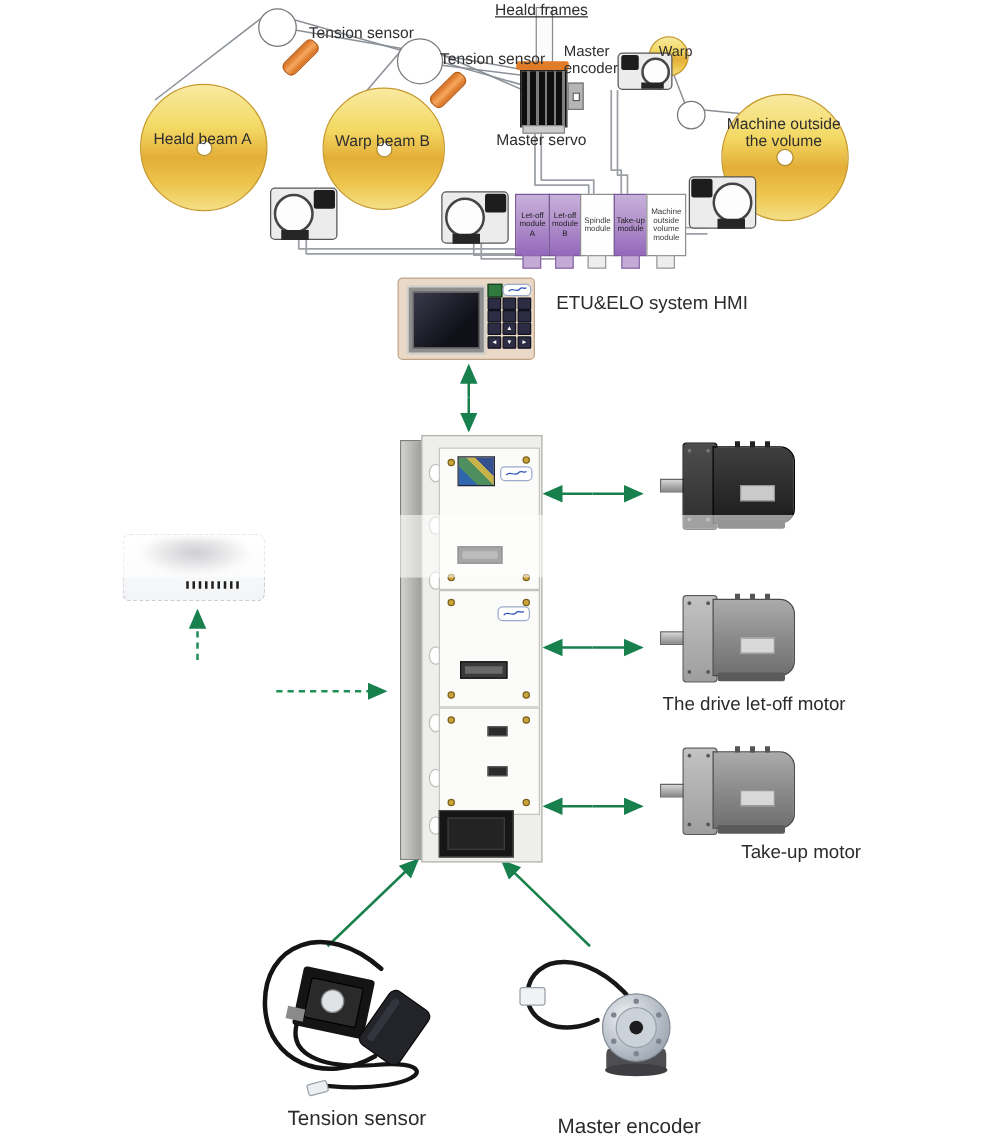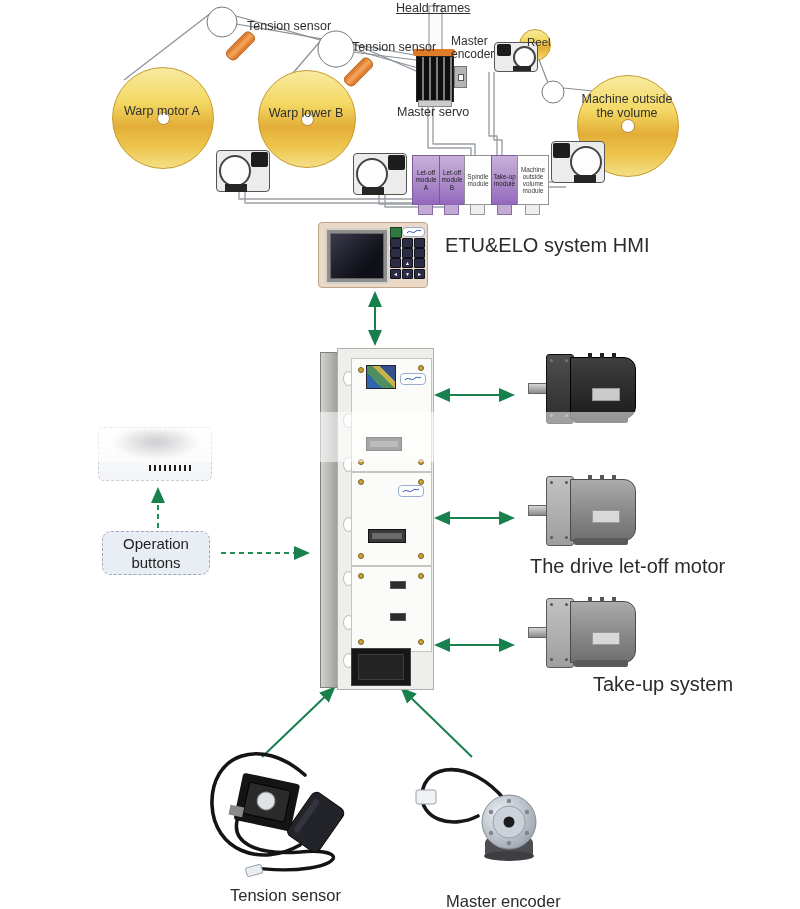--- a/index.html
+++ b/index.html
@@ -1,20 +1,20 @@
 <!DOCTYPE html>
 <html style="--accent_green: #17804d; --gold: #eec94e; --module_purple: #9b6fc2; --sensor_orange: #e8823a; --watermark_gray: #8f8f8f;"><head>
 <meta charset="utf-8">
 <style>
   html,body{margin:0;padding:0;background:#fff;}
   .stage{position:relative;width:800px;height:909px;background:#ffffff;overflow:hidden;
          font-family:"Liberation Sans",sans-serif;color:#2f2f2f;}
   .pre{white-space:pre-line;}
   .lbl{position:absolute;font-size:12.5px;line-height:1.1;color:#2f2f2f;z-index:3;}
-  .cap{position:absolute;font-size:20px;color:#2b2b2b;z-index:3;}
+  .cap{position:absolute;font-size:15px;color:#2b2b2b;z-index:3;}
   .big{font-size:16.5px;}
   .ctr{text-align:center;}
   svg.layer{position:absolute;left:0;top:0;z-index:2;}
 
   
   .gold{position:absolute;border-radius:50%;z-index:2;border:1px solid #c79a2e;
     background:linear-gradient(180deg,#f8eaa0 0%,#f3d964 34%,#e3ae38 58%,#eec64f 80%,#f4df86 100%);}
   .hole{position:absolute;border-radius:50%;background:#fff;border:1px solid #b08c30;z-index:3;}
 
   
@@ -282,24 +282,24 @@
   <div class="mtab" style="left:444px;"></div>
   <div class="mtab white" style="left:470px;"></div>
   <div class="mtab" style="left:497px;"></div>
   <div class="mtab white" style="left:525px;"></div>
 
   <div class="lbl" style="left:396px;top:2px;text-decoration:underline;">Heald frames</div>
   <div class="lbl" style="left:247px;top:20px;">Tension sensor</div>
   <div class="lbl" style="left:352px;top:41px;">Tension sensor</div>
   <div class="lbl pre" style="left:426px;top:35px;font-size:12px;margin-left:25px;">Master
 encoder</div>
-  <div class="lbl ctr" style="left:112px;top:105px;width:100px;">Warp motor A</div>
-  <div class="lbl ctr" style="left:258px;top:107px;width:96px;">Warp lower B</div>
+  <div class="lbl ctr" style="left:112px;top:105px;width:100px;">Heald beam A</div>
+  <div class="lbl ctr" style="left:258px;top:107px;width:96px;">Warp beam B</div>
   <div class="lbl" style="left:397px;top:106px;">Master servo</div>
-  <div class="lbl" style="left:527px;top:36px;font-size:11.5px;">Reel</div>
+  <div class="lbl" style="left:527px;top:36px;font-size:11.5px;">Warp</div>
   <div class="lbl ctr pre" style="left:579px;top:93px;width:96px;">Machine outside
 the volume</div>
 
   <div class="hmi">
     <div class="hmi-screen">
         <div class="hmi-screen-inner"></div>
       </div>
     <div class="hmi-keys">
       <div class="hmi-green"></div>
       <div class="brand" style="left:13px;top:2px;width:21px;height:8px;">
@@ -406,35 +406,33 @@
     <div class="m-screw" style="left:22px;top:62px;"></div>
       <div class="m-screw" style="left:37px;top:62px;"></div>
     <div class="m-body"></div>
       <div class="m-sticker"></div>
     <div class="m-stud" style="left:60px;"></div>
       <div class="m-stud" style="left:72px;"></div>
       <div class="m-stud" style="left:84px;"></div>
     <div class="m-foot"></div>
   </div>
   <div class="cap" style="left:530px;top:555px;">The drive let-off motor</div>
-  <div class="cap" style="left:593px;top:673px;">Take-up system</div>
+  <div class="cap" style="left:593px;top:673px;">Take-up motor</div>
 
   <div class="fadephoto">
     <div class="smear"></div>
     <div class="tick" style="left:50px;"></div>
       <div class="tick" style="left:55px;"></div>
     <div class="tick" style="left:60px;"></div>
       <div class="tick" style="left:65px;"></div>
     <div class="tick" style="left:70px;"></div>
       <div class="tick" style="left:75px;"></div>
     <div class="tick" style="left:80px;"></div>
       <div class="tick" style="left:85px;"></div>
     <div class="tick" style="left:90px;"></div>
   </div>
-  <div class="opbox pre">Operation
-buttons</div>
 
   <div class="cap big" style="left:230px;top:886px;">Tension sensor</div>
   <div class="cap big" style="left:446px;top:892px;">Master encoder</div>
 
   <div class="band"></div>
 
 </div>
 
 </body></html>

